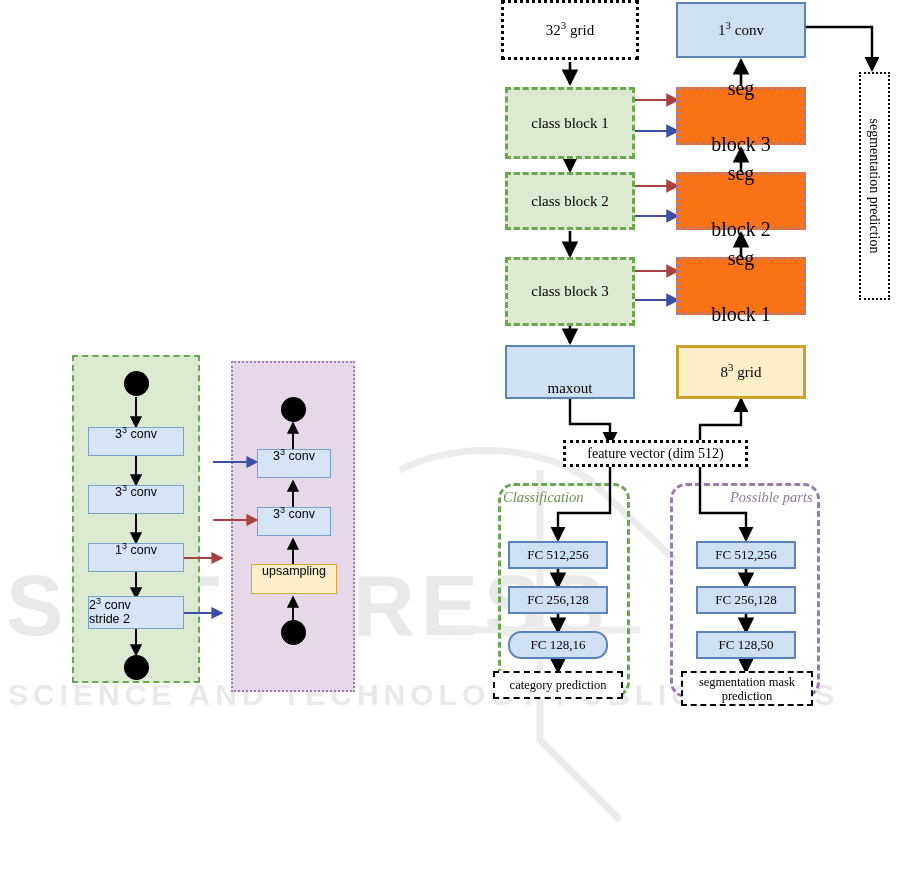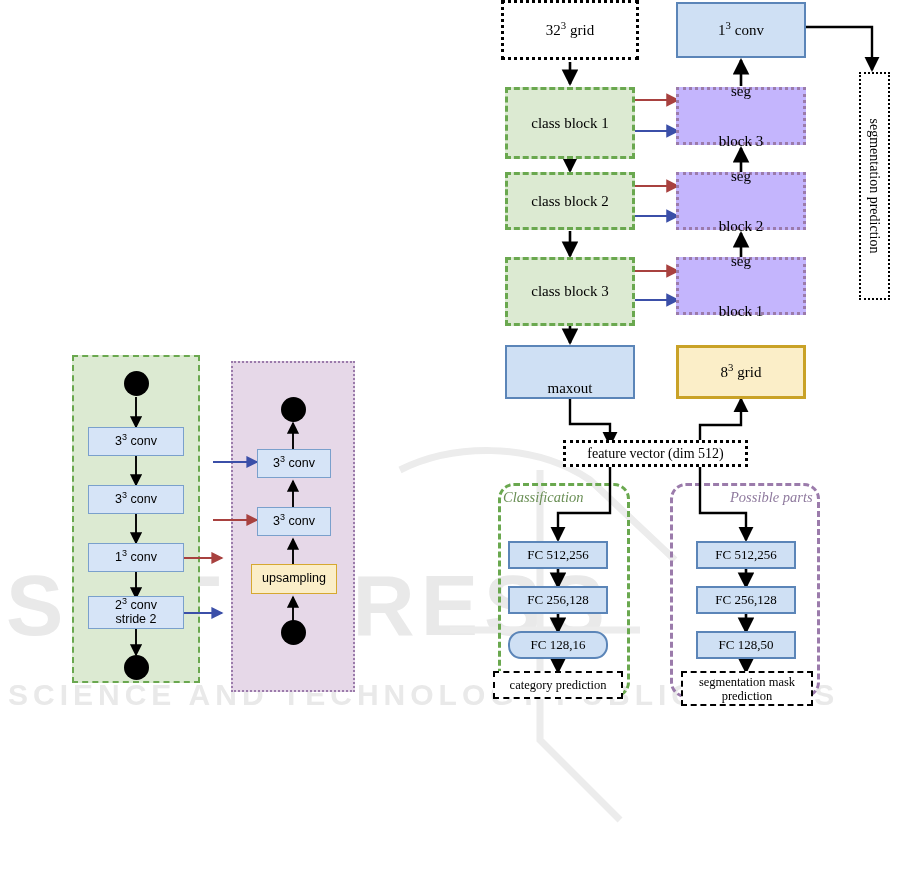--- a/index.html
+++ b/index.html
@@ -19,30 +19,30 @@
 
   
   .box{position:absolute;box-sizing:border-box;display:flex;align-items:center;
        justify-content:center;text-align:center;line-height:1.12;z-index:3;}
   .sup{font-size:0.72em;vertical-align:super;line-height:0;}
 
   .b-dotblack{border:3px dotted #000;background:#fff;color:#000;font-size:15px;}
   .b-dotblack-sm{border:2px dotted #000;background:#fff;color:#000;font-size:13px;}
   .b-dashblack{border:2px dashed #000;background:#fff;color:#000;font-size:13px;}
   .b-green{border:3px dashed #6aa84f;background:#dcead2;color:#000;font-size:15px;}
-  .b-purple{border:3px dotted #9b7bab;background:#c4b5fd;color:#000;font-size:15px;gap:33px;}
+  .b-purple{border:3px dotted #9b7bab;background:#f97316;color:#000;font-size:20px;gap:33px;}
   .b-blue{border:2px solid #5b85b8;background:#cfe0f4;color:#000;font-size:15px;}
   .b-blue-sm{border:2px solid #5b85b8;background:#cfe0f4;color:#000;font-size:13px;}
   .b-yellow{border:3px solid #c9a227;background:#fbeec8;color:#000;font-size:15px;}
 
   
   .panel{position:absolute;box-sizing:border-box;z-index:1;}
   .panel-green{border:2px dashed #6aa84f;background:#dcead2;}
   .panel-purple{border:2px dotted #9b7bab;background:#e6d8e8;}
-  .legend-box{position:absolute;box-sizing:border-box;display:flex;align-items:center;
+  .legend-box{position:absolute;box-sizing:border-box;display:flex;align-items:flex-start;
      justify-content:center;text-align:center;z-index:3;line-height:1.1;
      font-family:"Liberation Sans",sans-serif;border:1.5px solid #7aa0cc;background:#d6e4f7;font-size:12.5px;}
   .legend-yellow{border:1.5px solid #d6a830;background:#fbeec8;}
   .dot{position:absolute;border-radius:50%;background:#000;z-index:3;}
 
   
   .grp{position:absolute;box-sizing:border-box;border-radius:16px;z-index:1;background:transparent;}
   .grp-green{border:3px dashed #6aa84f;}
   .grp-purple{border:3px dashed #9b7bab;}
   .grp-label{position:absolute;font-style:italic;font-size:14.5px;z-index:4;

